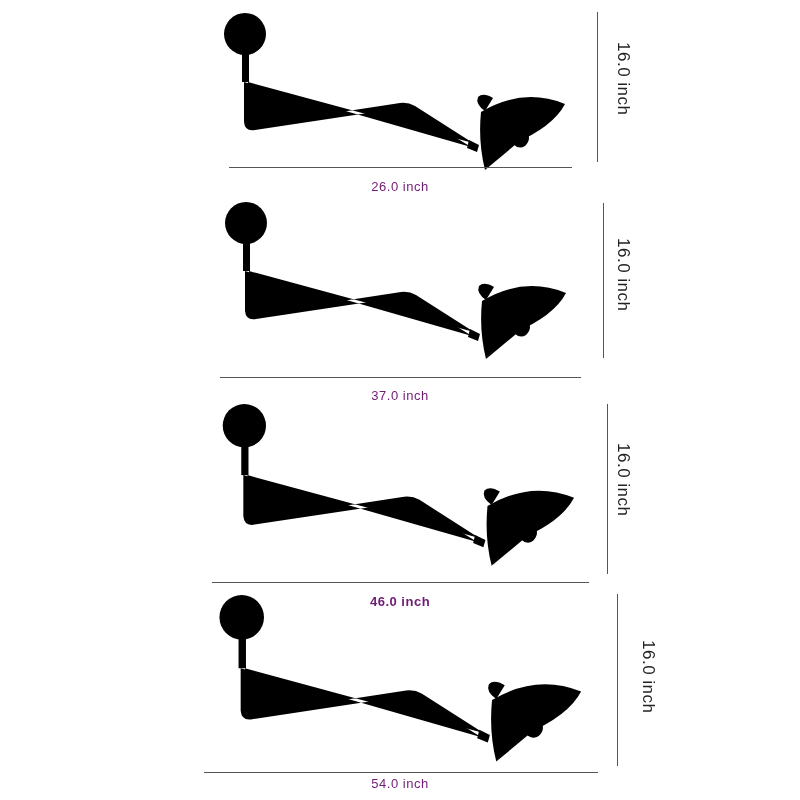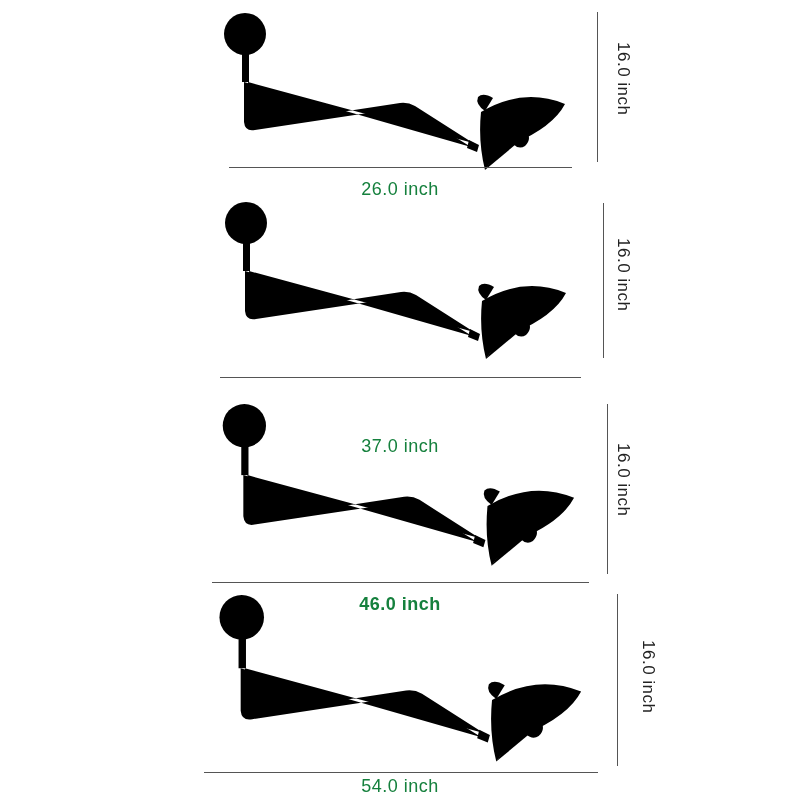--- a/index.html
+++ b/index.html
@@ -2,21 +2,21 @@
 <html><head>
   <meta charset="utf-8">
   <style>
     html, body { margin: 0; padding: 0; background: #ffffff; }
     body { width: 800px; height: 800px; position: relative; overflow: hidden;
            font-family: "Liberation Sans", sans-serif; color: #222; }
     .panel { position: absolute; left: 0; width: 800px; }
     .lamp { position: absolute; overflow: visible; }
     .hline { position: absolute; height: 1px; background: #555; }
     .vline { position: absolute; width: 1px; background: #555; }
-    .hlabel { position: absolute; font-size: 18px; letter-spacing: 0.5px; color: #15803d;
+    .hlabel { position: absolute; font-size: 13px; letter-spacing: 0.5px; color: #701a75;
               text-align: center; white-space: pre; transform: translateX(-50%); }
     .vlabel { position: absolute; font-size: 17px; letter-spacing: 0.5px; color: #222;
               white-space: pre; transform-origin: 0 0; transform: rotate(90deg); }
   </style>
 </head>
 <body>
 
 <svg width="0" height="0" style="position:absolute">
   <defs>
     <g id="lamp-shape">
@@ -50,21 +50,21 @@
   <div class="hlabel" style="left:400px; top:179px;">26.0 inch</div>
   <div class="vline" style="left:597px; top:12px; height:150px;"></div>
   <div class="vlabel" style="left:633px; top:42px;">16.0 inch</div>
 </div>
 
 <div class="panel" style="top:0; height:200px;">
   <svg class="lamp" style="left:219px; top:201px;" width="360" height="165" viewBox="0 0 350 165">
     <use href="#lamp-shape"></use>
   </svg>
   <div class="hline" style="left:220px; top:377px; width:361px;"></div>
-  <div class="hlabel" style="left:400px; top:388px;margin-top:48px;">37.0 inch</div>
+  <div class="hlabel" style="left:400px; top:388px;">37.0 inch</div>
   <div class="vline" style="left:603px; top:203px; height:155px;"></div>
   <div class="vlabel" style="left:633px; top:238px;">16.0 inch</div>
 </div>
 
 <div class="panel" style="top:0; height:200px;">
   <svg class="lamp" style="left:212px; top:403px;" width="380" height="170" viewBox="0 0 350 165">
     <use href="#lamp-shape"></use>
   </svg>
   <div class="hline" style="left:212px; top:582px; width:377px;"></div>
   <div class="hlabel" style="left:400px; top:594px;font-weight:bold;">46.0 inch</div>

